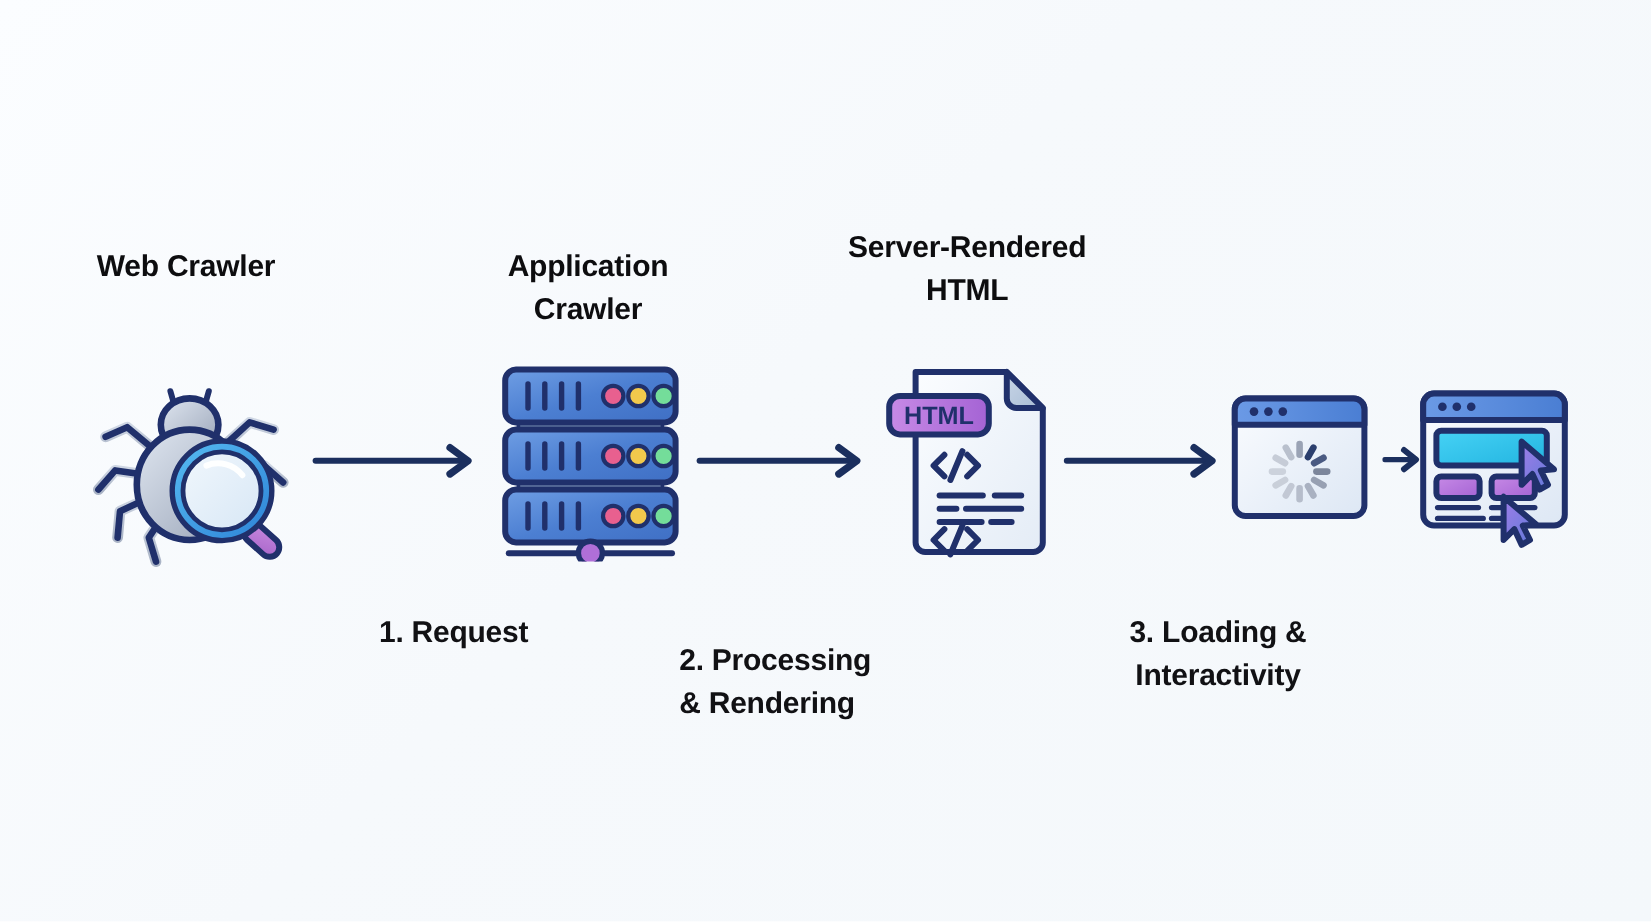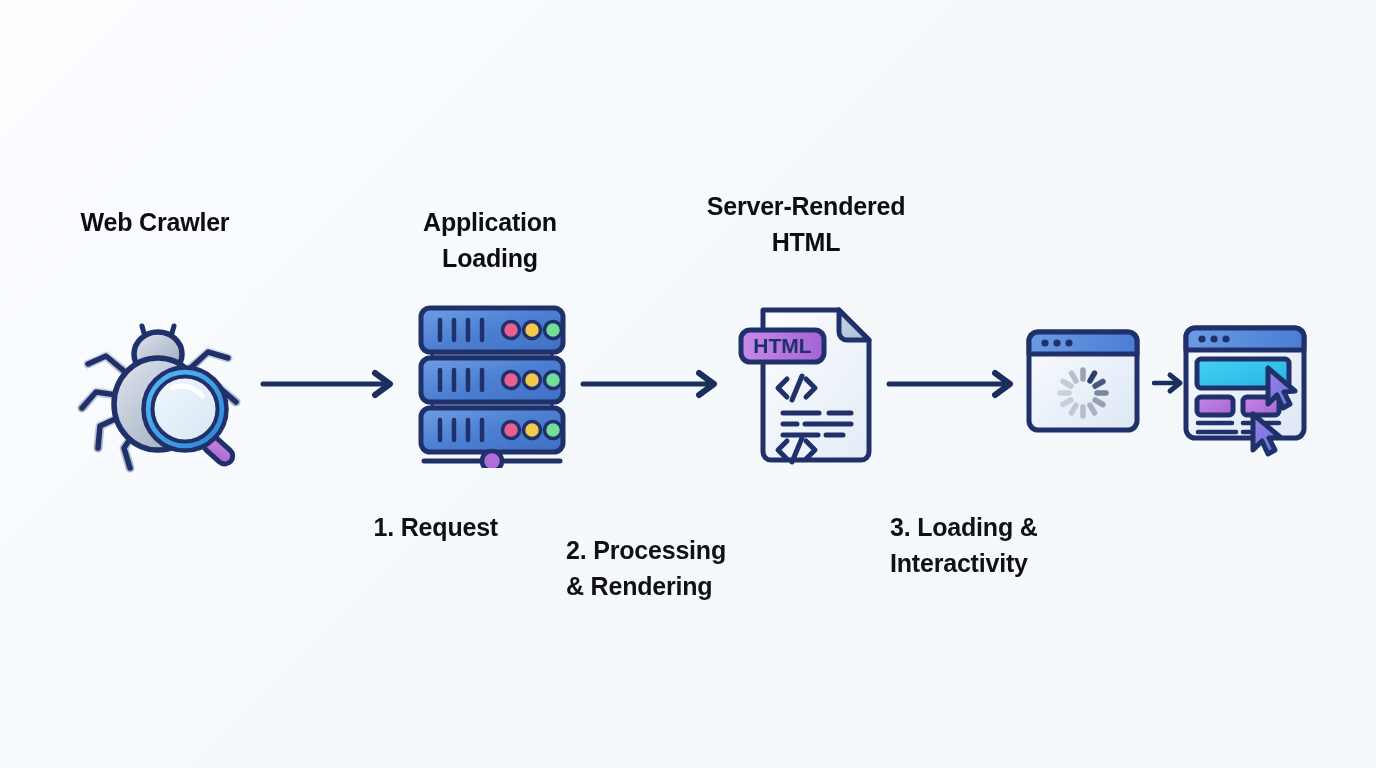--- a/index.html
+++ b/index.html
@@ -35,23 +35,23 @@
   
   .step-caption {
     position: absolute;
     font-weight: bold;
     font-size: 25px;
     line-height: 36px;
     color: #111114;
     letter-spacing: -0.2px;
     white-space: pre-line;
   }
-  #caption-0 { left: 258px; top: 509px; width: 240px; text-align: right; }
+  #caption-0 { left: 258px; top: 509px; width: 240px; text-align: center; }
   #caption-1 { left: 566px; top: 532px; width: 250px; text-align: left; }
-  #caption-2 { left: 890px; top: 509px; width: 250px; text-align: left; }
+  #caption-2 { left: 890px; top: 509px; width: 250px; text-align: center; }
 
   
   .flow-arrow { position: absolute; }
   #arrow-0 { left: 260px; top: 366px; }
   #arrow-1 { left: 580px; top: 366px; }
   #arrow-2 { left: 886px; top: 366px; }
   #arrow-3 { left: 1152px; top: 368px; }
 
   
   .icon-holder { position: absolute; }
@@ -61,21 +61,21 @@
   #icon-browser-loading { left: 1024px; top: 326px; }
   #icon-browser-live    { left: 1180px; top: 322px; }
 </style>
 </head>
 <body>
 
 <div id="stage">
 
   <div class="stage-title" id="title-0">Web Crawler</div>
   <div class="stage-title" id="title-1">Application
-Loading</div>
+Crawler</div>
   <div class="stage-title" id="title-2">Server-Rendered
 HTML</div>
 
   <div class="step-caption" id="caption-0">1. Request</div>
   <div class="step-caption" id="caption-1">2. Processing
 &amp; Rendering</div>
   <div class="step-caption" id="caption-2">3. Loading &amp;
 Interactivity</div>
 
   <svg class="flow-arrow" id="arrow-0" width="140" height="36" viewBox="0 0 140 36">

